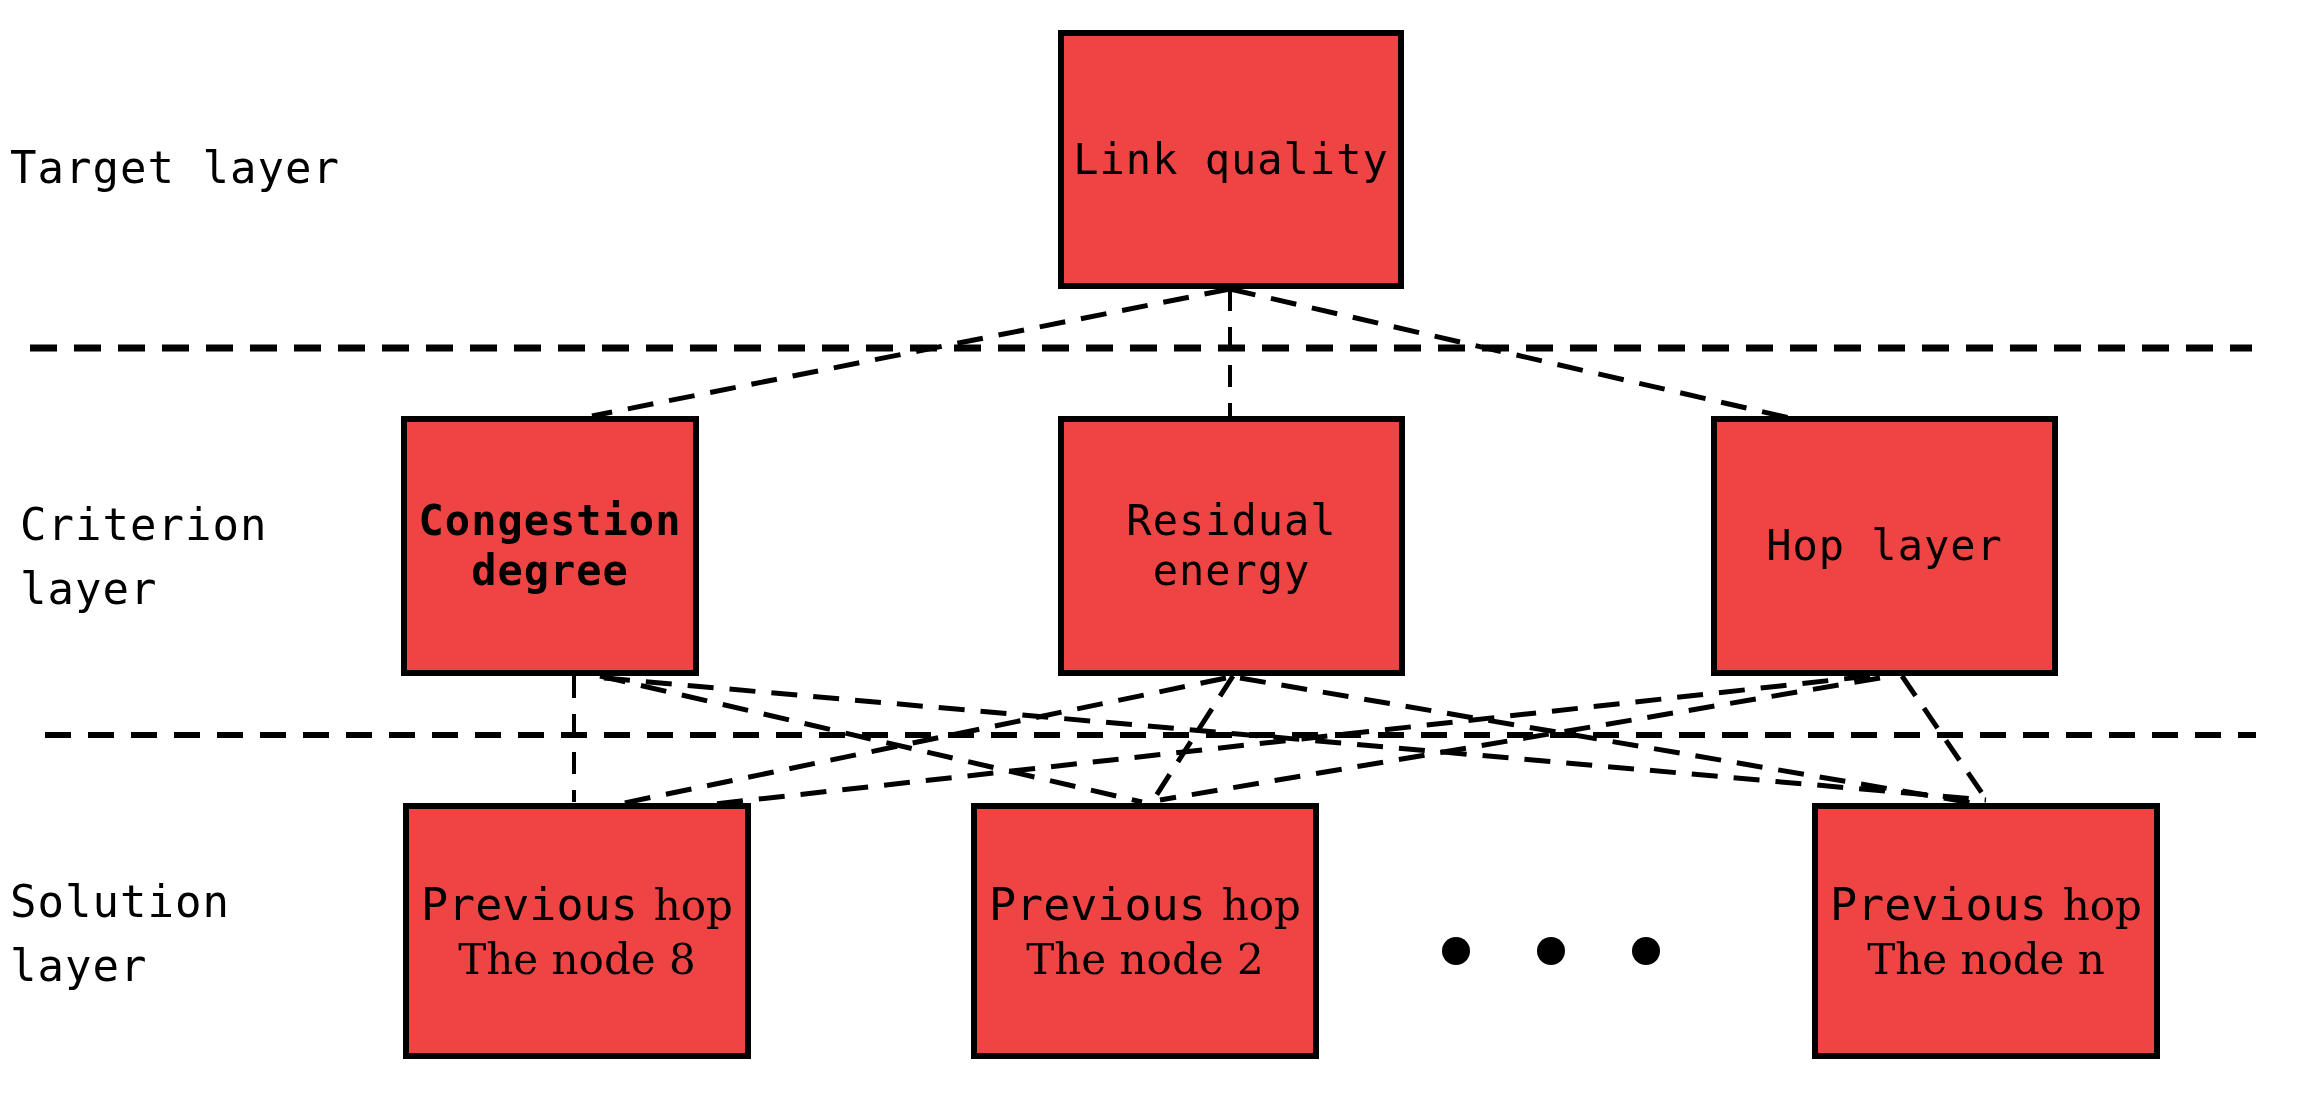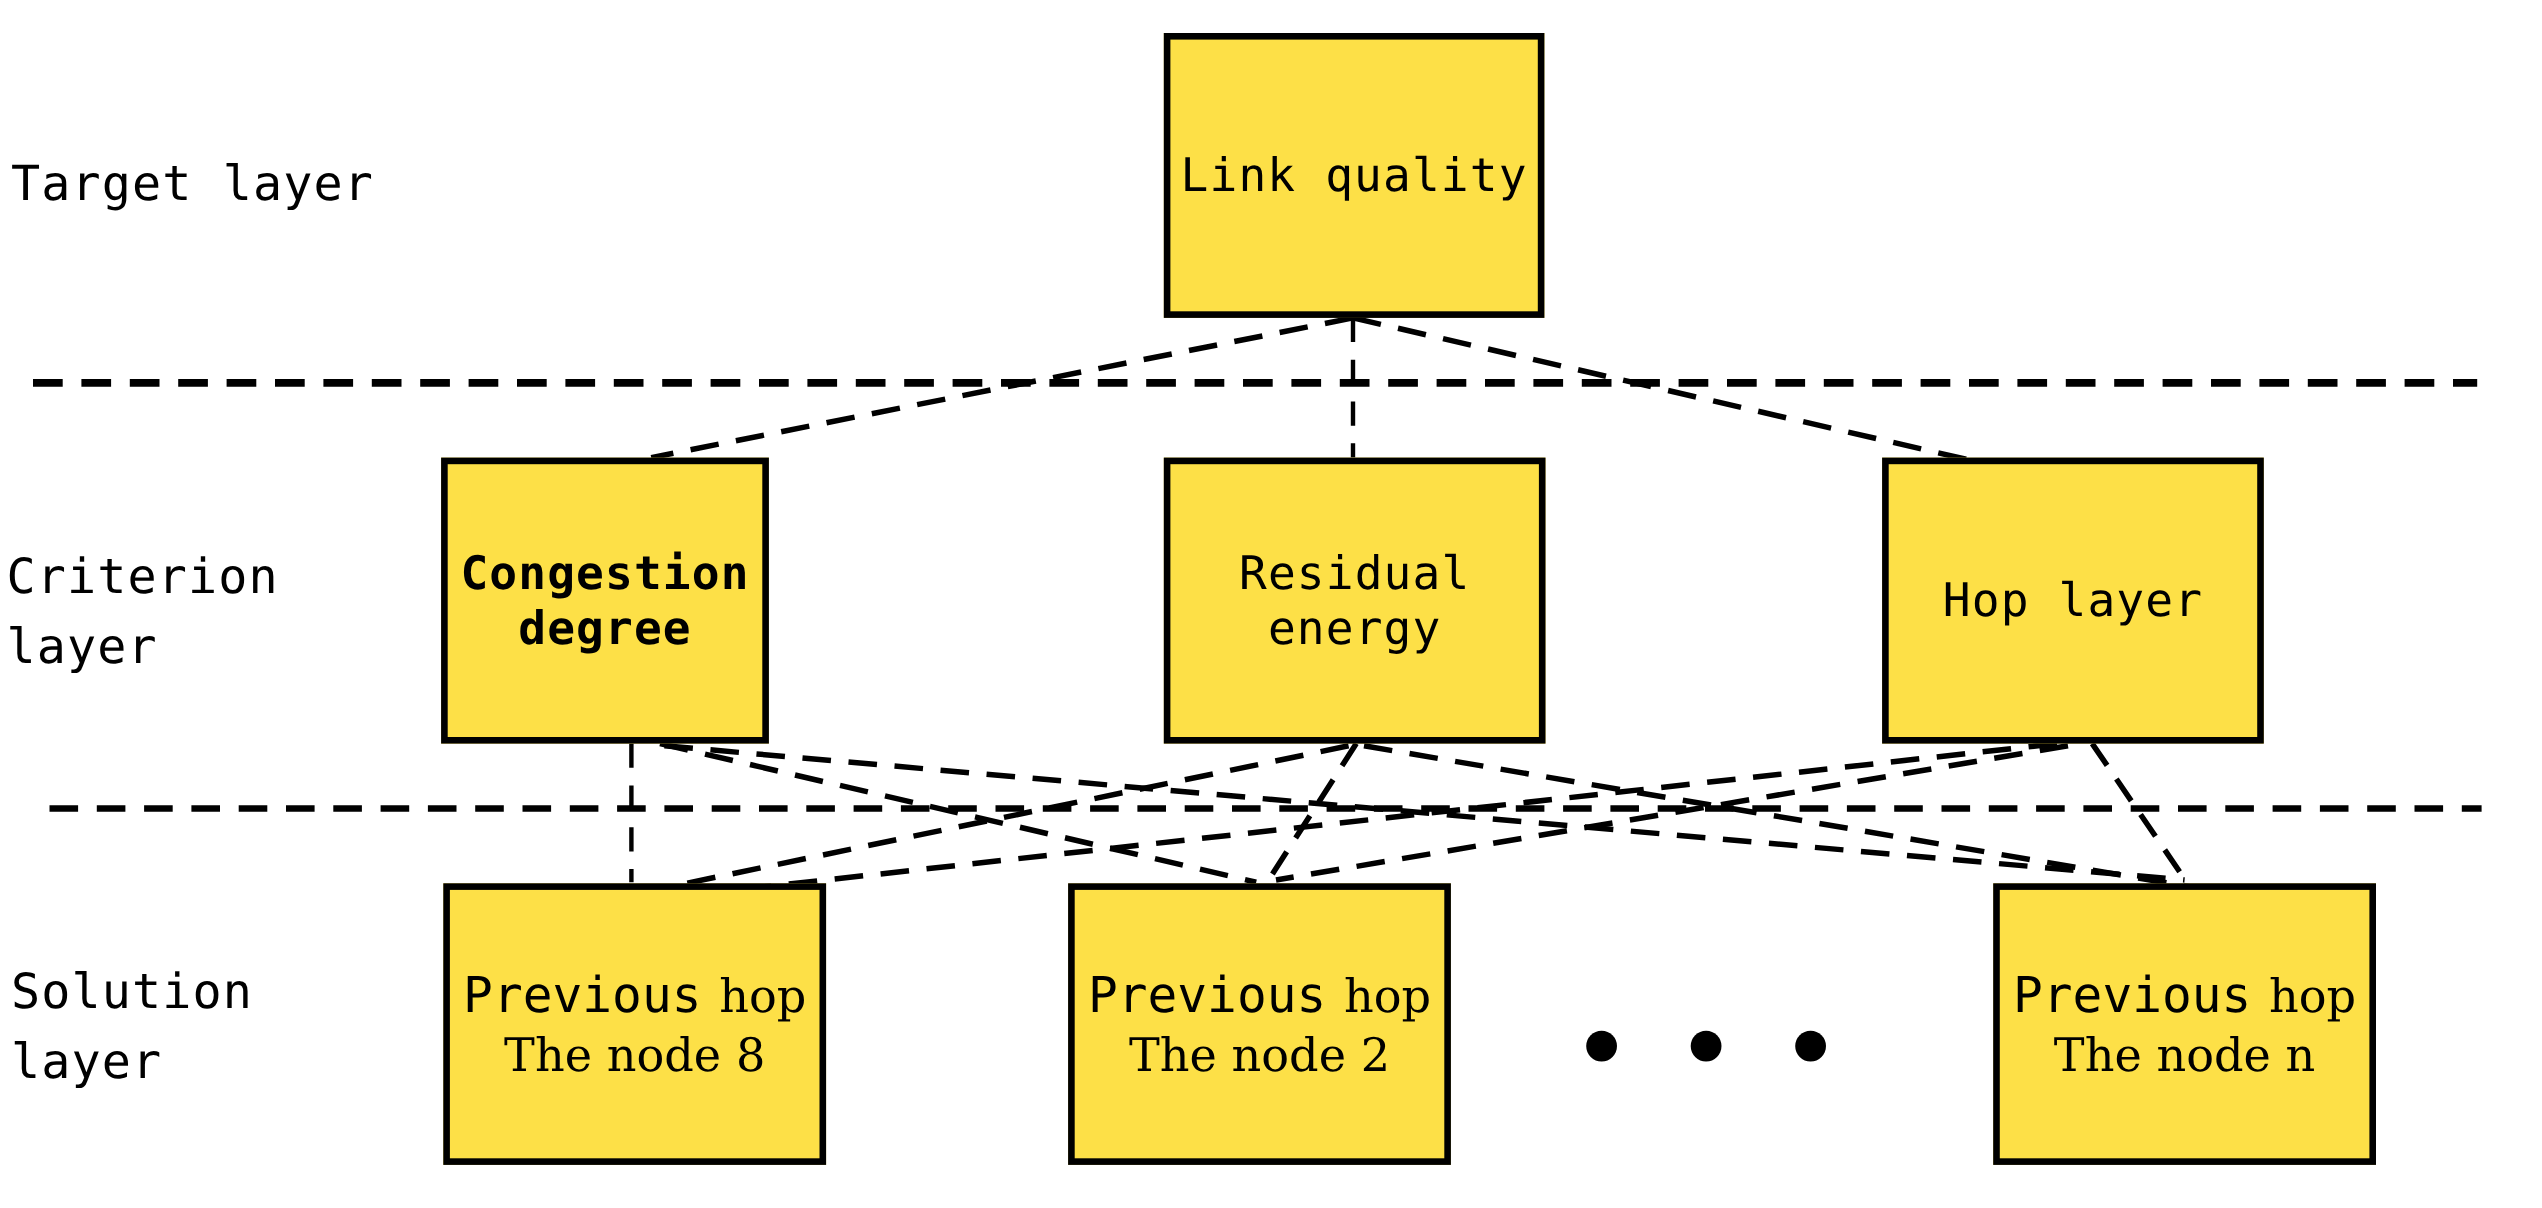--- a/index.html
+++ b/index.html
@@ -20,21 +20,21 @@
     left: 0;
     top: 0;
     width: 2311px;
     height: 1098px;
     pointer-events: none;
   }
   .node-box {
     position: absolute;
     box-sizing: border-box;
     border: 6px solid #000000;
-    background: #fde047;
+    background: #ef4444;
     display: flex;
     align-items: center;
     justify-content: center;
     text-align: center;
     line-height: 1.18;
   }
   .node-text {
     font-family: "DejaVu Sans Mono", monospace;
     font-size: 42px;
     color: #000000;
@@ -118,21 +118,21 @@
     <line x1="1240" y1="678" x2="1990" y2="806" stroke="#000" stroke-width="5" stroke-dasharray="26 16"></line>
 
     <line x1="1870" y1="676" x2="606" y2="816" stroke="#000" stroke-width="5" stroke-dasharray="26 16"></line>
     <line x1="1880" y1="678" x2="1160" y2="800" stroke="#000" stroke-width="5" stroke-dasharray="26 16"></line>
     <line x1="1902" y1="676" x2="1988" y2="802" stroke="#000" stroke-width="5" stroke-dasharray="24 15"></line>
 
   </svg>
 
   <div class="layer-label" style="left:10px; top:136px; width:390px;">Target layer</div>
 
-  <div class="layer-label" style="left:6px; top:493px; width:390px;">Criterion
+  <div class="layer-label" style="left:20px; top:493px; width:390px;">Criterion
 layer</div>
 
   <div class="layer-label" style="left:10px; top:870px; width:390px;">Solution
 layer</div>
 
   <div class="node-box" style="left:1058px; top:30px; width:346px; height:259px;">
     <span class="node-text">Link quality</span>
   </div>
 
   <div class="node-box" style="left:401px; top:416px; width:298px; height:260px;font-weight:bold;">

